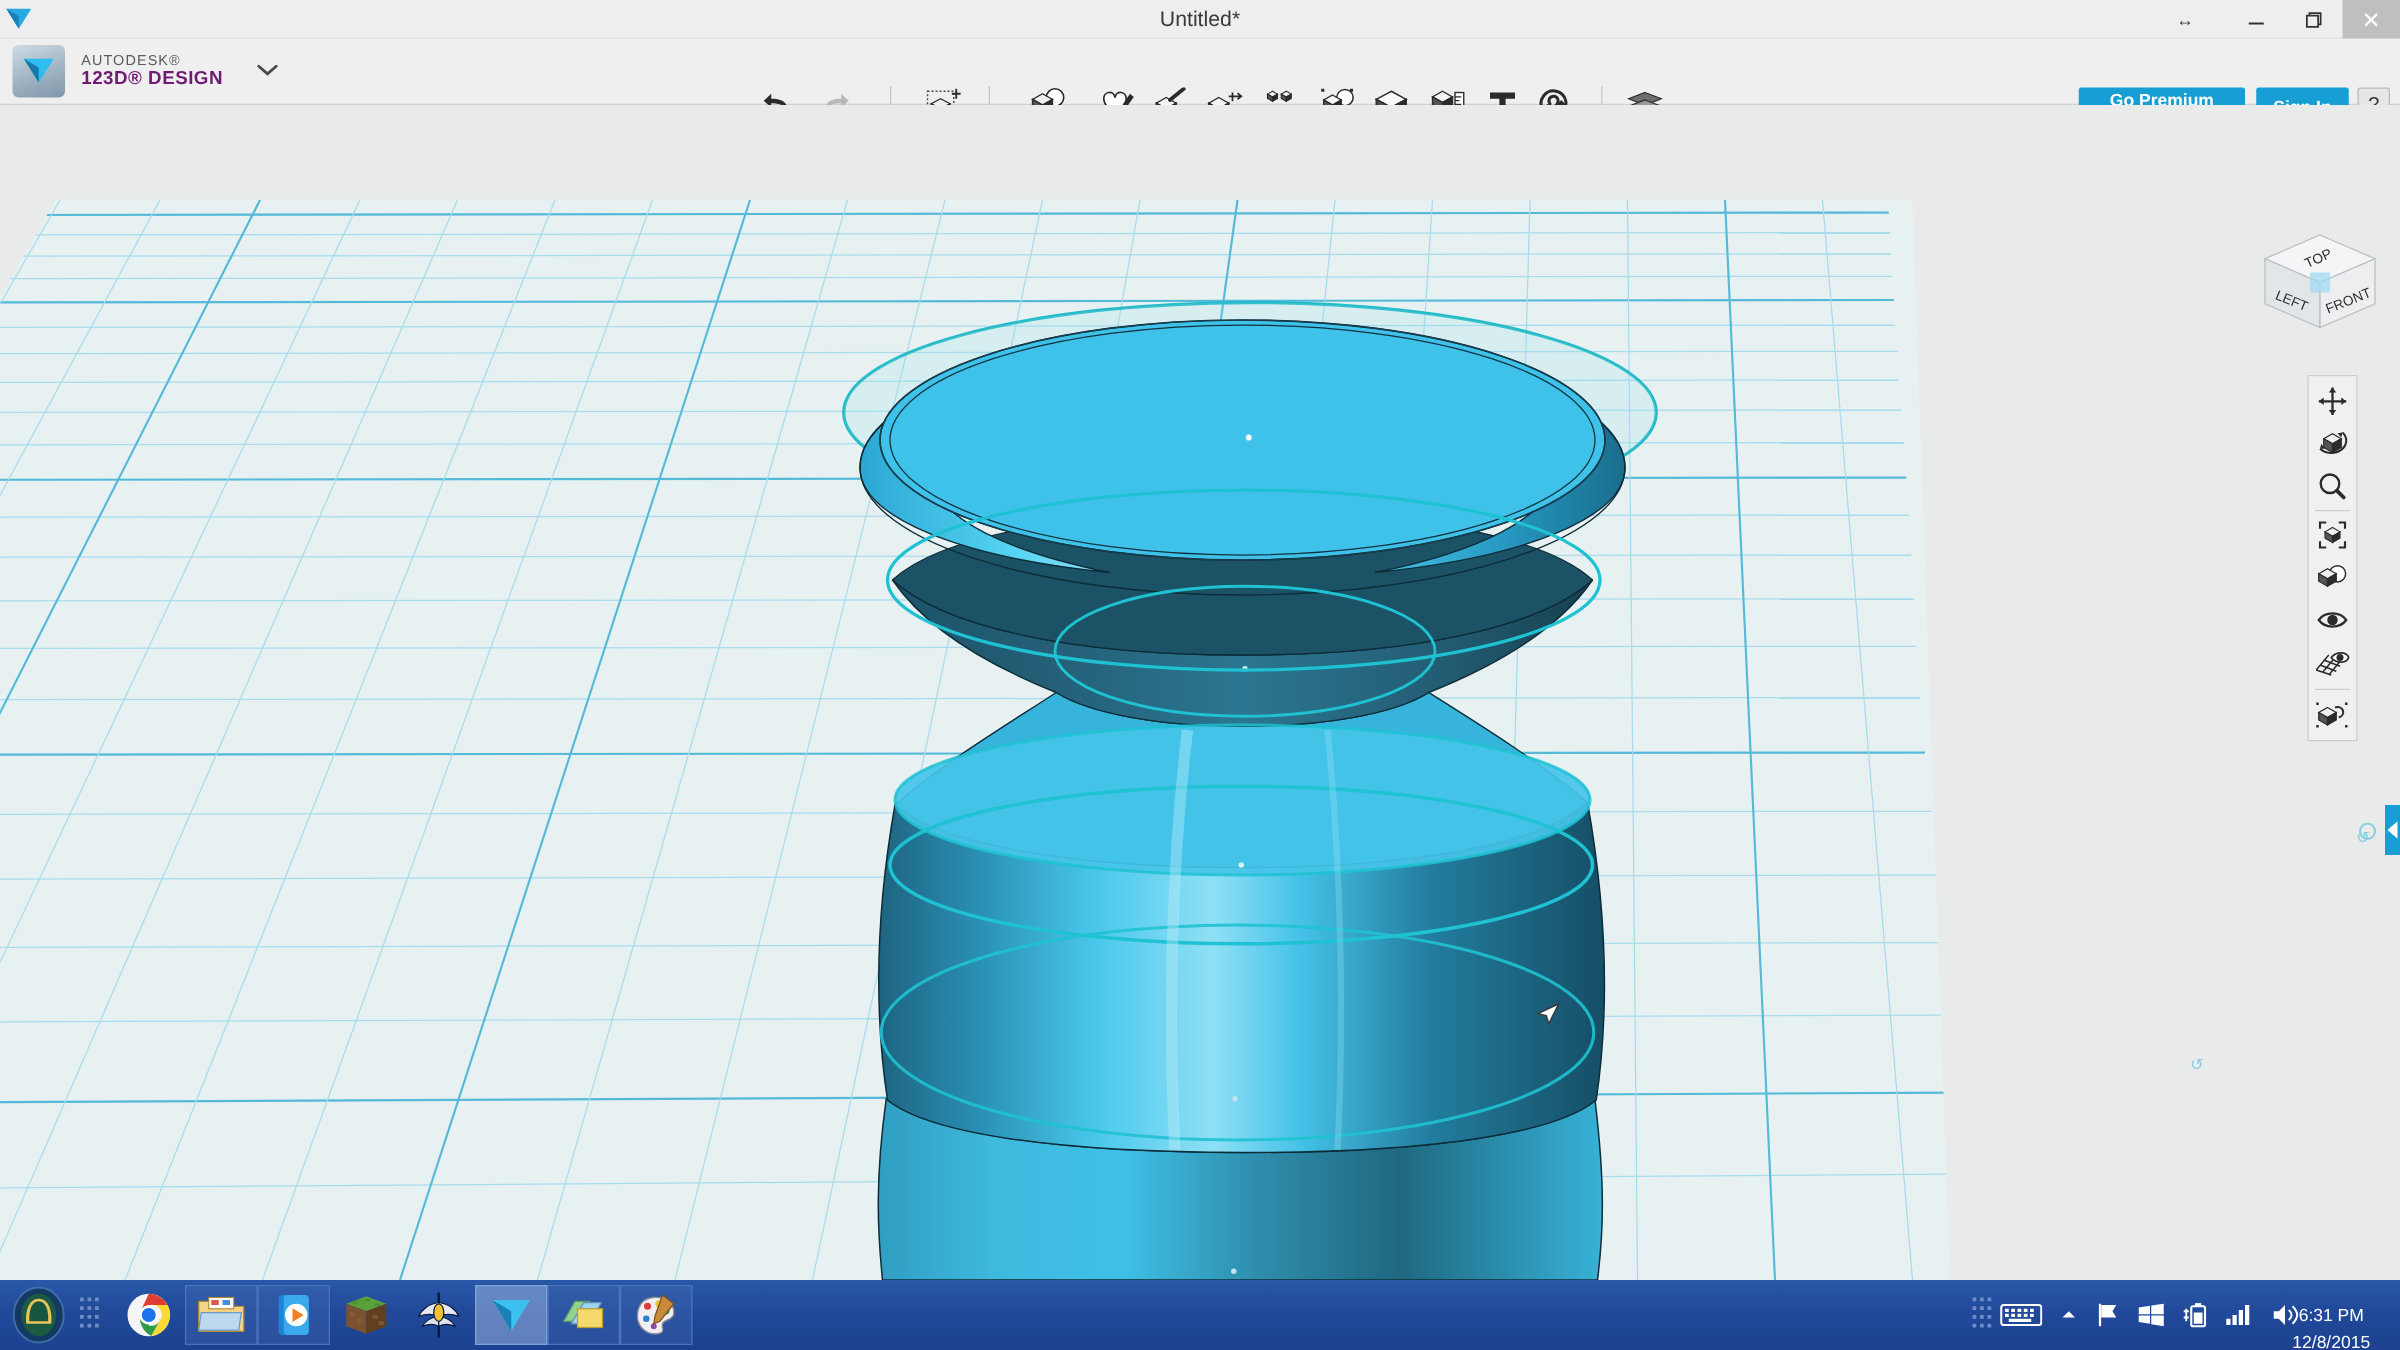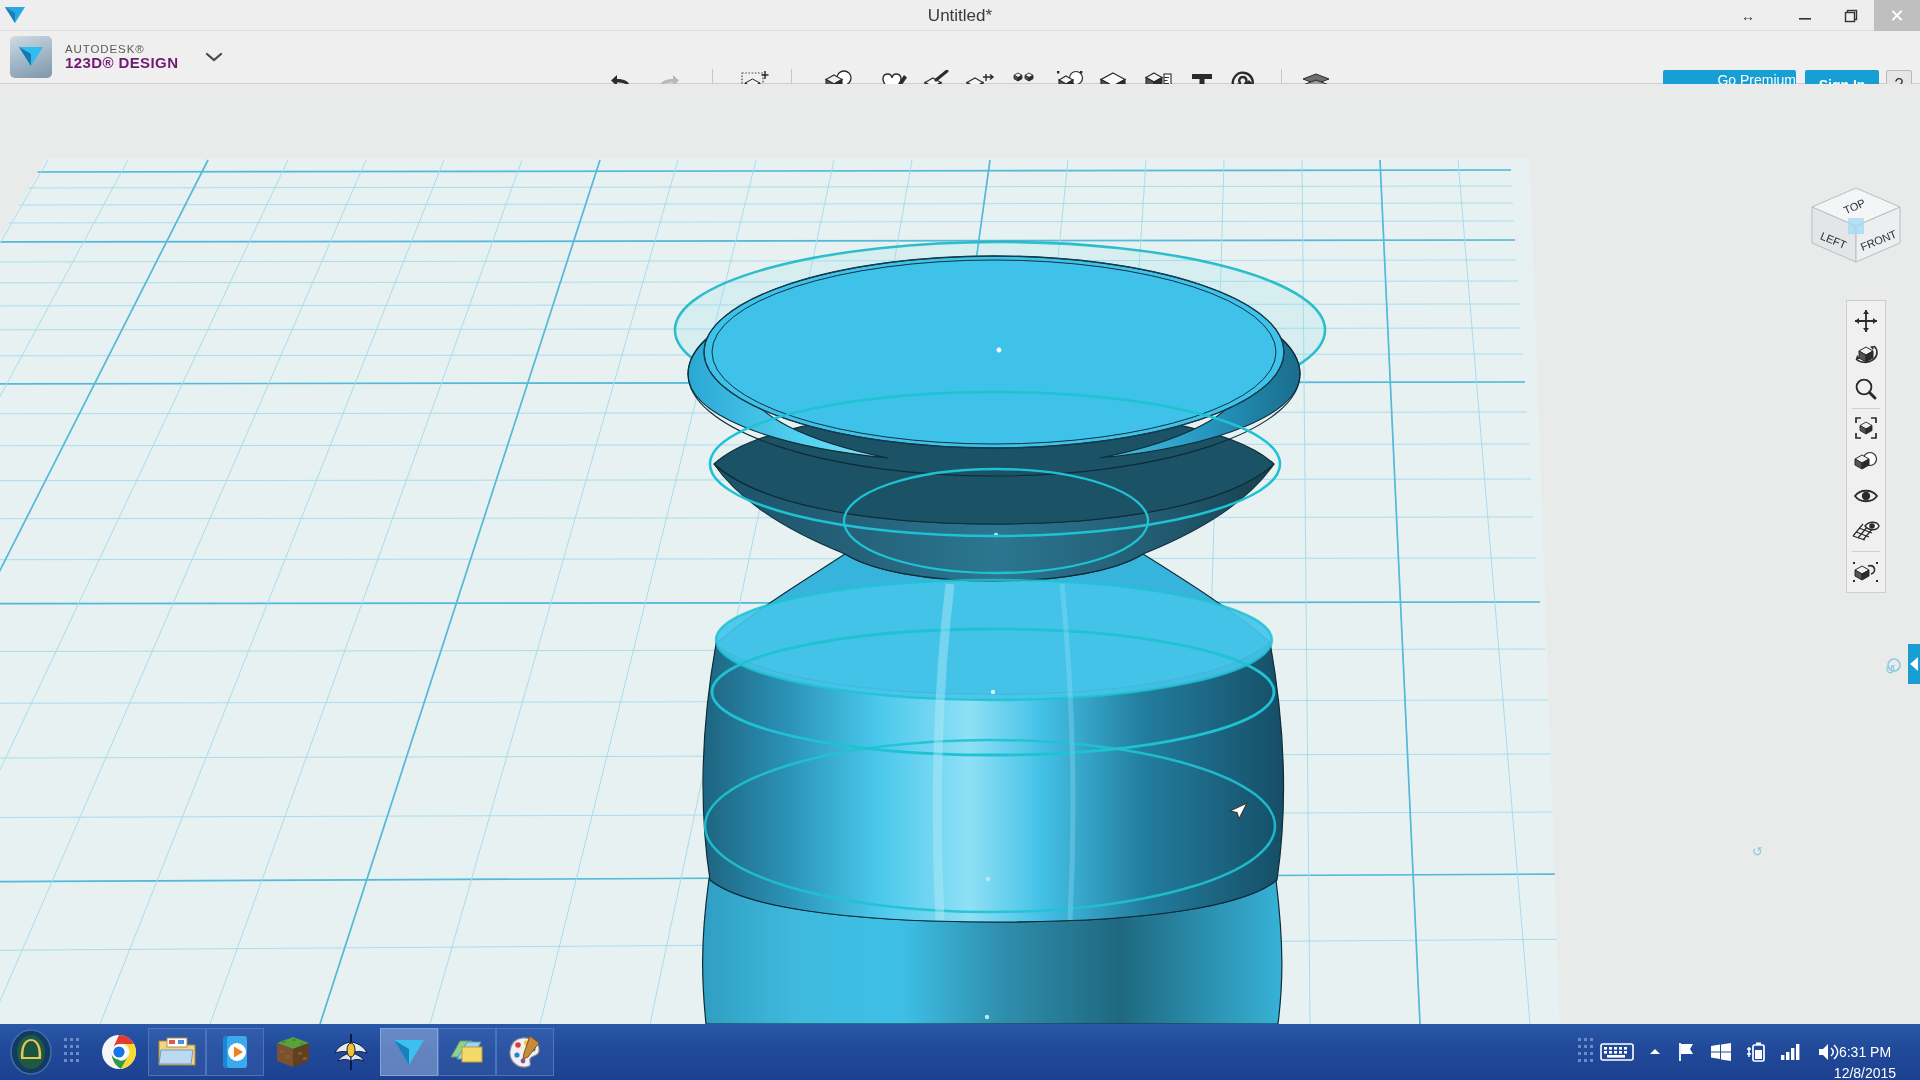--- a/index.html
+++ b/index.html
@@ -54,21 +54,21 @@
   }
   .sep{
     position:absolute; top:38px; width:1px; height:28px; background:#c6c6c6;
   }
 
   #btn-gopremium{
     position:absolute; left:1663px; top:39px; width:133px; height:30px;
     background:#179ed4; border-radius:2px; color:#fff; text-align:center;
     line-height:1.05; padding-top:3px;
   }
-  #gp-l1{ font-size:14px; font-weight:normal;text-align:right; }
+  #gp-l1{ font-size:14px; font-weight:bold; }
   #gp-l2{ font-size:9px; letter-spacing:.1px; }
   #btn-signin{
     position:absolute; left:1805px; top:39px; width:74px; height:30px;
     background:#179ed4; border-radius:2px; color:#fff;
     font-size:14px; font-weight:bold;
     display:flex; align-items:center; justify-content:center;
   }
   #btn-help{
     position:absolute; left:1886px; top:39px; width:26px; height:30px;
     background:#e6e6e6; border:1px solid #b9b9b9; border-radius:2px;

